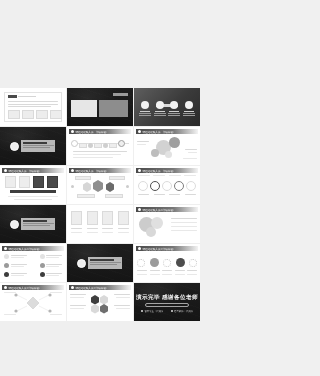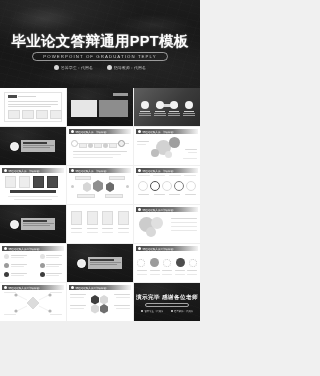--- a/index.html
+++ b/index.html
@@ -113,43 +113,20 @@
   .close-meta .md{width:2.6px;height:2.6px;border-radius:50%;background:#ddd;}
   .close-meta .mt{font-size:2.4px;color:#cfcfcf;white-space:nowrap;}
 
   .filler { width:133px; height:38px; background:#efefef; }
 </style>
 </head>
 <body>
 
 <div class="page">
 
-  <div class="hero">
-    <div class="chalk"></div>
-    <div class="smudge1"></div>
-    <div class="smudge2"></div>
-    <div class="smudge3"></div>
-
-    <div class="hero-title">毕业论文答辩通用PPT模板</div>
-
-    <div class="hero-sub-wrap">
-      <div class="hero-sub">POWERPOINT OF GRADUATION TEPLY</div>
-    </div>
-
-    <div class="hero-meta">
-      <div class="meta-item">
-        <span class="meta-dot"></span>
-        <span class="meta-text">答辩学生：代用名</span>
-      </div>
-      <div class="meta-item">
-        <span class="meta-dot"></span>
-        <span class="meta-text">指导教师：代用名</span>
-      </div>
-    </div>
-  </div>
 
   <div class="grid">
 
     <div class="thumb">
       <div style="position:absolute;left:4px;top:4px;width:58px;height:30px;background:#fff;border:0.4px solid #e3e3e3;">
         <div style="position:absolute;left:3px;top:2px;width:9px;height:3px;background:#4a4a4a;"></div>
         <div style="position:absolute;left:13px;top:2.6px;width:18px;height:1px;background:#d5d5d5;"></div>
         <div class="line" style="position:absolute;left:3px;top:8px;right:3px;"></div>
         <div class="line" style="position:absolute;left:3px;top:10.5px;right:3px;"></div>
         <div class="line" style="position:absolute;left:3px;top:13px;right:10px;"></div>

